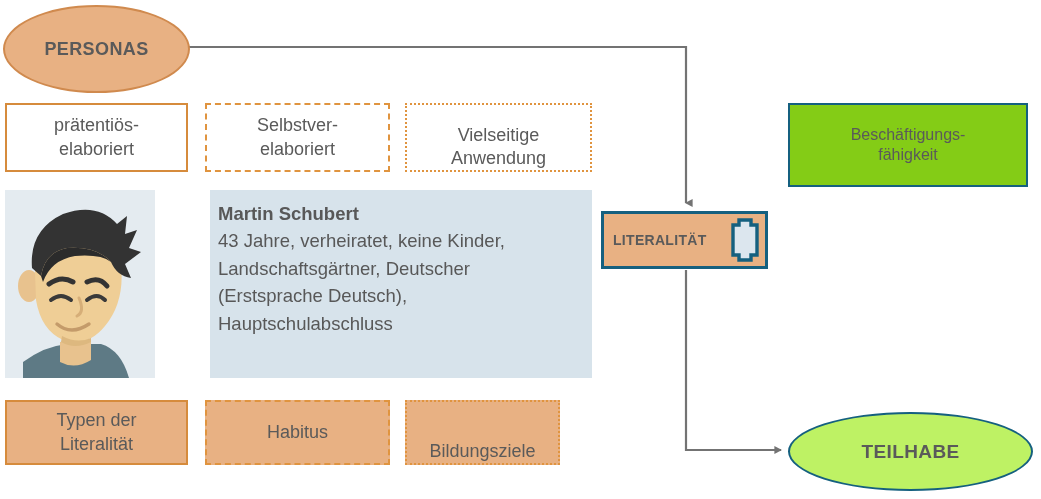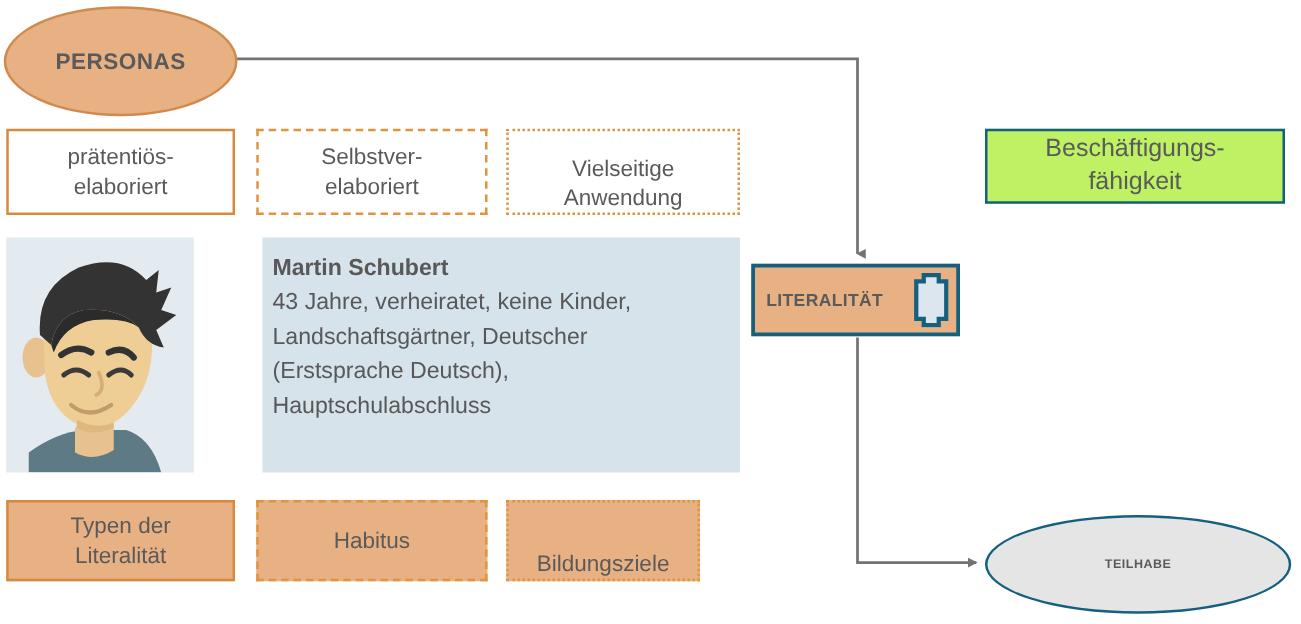--- a/index.html
+++ b/index.html
@@ -49,24 +49,24 @@
     background: #E8B183;
     border: 2px solid #D08A4E;
     color: #5A5A5A;
     font-size: 18px;
     font-weight: bold;
     letter-spacing: 0.4px;
   }
   #teilhabe-ellipse {
     left: 788px; top: 412px;
     width: 245px; height: 79px;
-    background: #e5e5e5;
+    background: #bef264;
     border: 2px solid #15607F;
     color: #5A5A5A;
-    font-size: 10px;
+    font-size: 19px;
     font-weight: bold;
     letter-spacing: 0.4px;
   }
 
   
   .attr-box {
     height: 69px;
     top: 103px;
     background: #FFFFFF;
     color: #5A5A5A;
@@ -90,25 +90,25 @@
     font-size: 18px;
     line-height: 1.28;
   }
   #concept-box-1 { left: 5px;   width: 183px; }
   #concept-box-2 { left: 205px; width: 185px; }
   #concept-box-3 { left: 405px; width: 155px; }
 
   
   #employability-box {
     left: 788px; top: 103px;
-    width: 240px; height: 60px;
-    background: #bef264;
+    width: 240px; height: 84px;
+    background: #84cc16;
     border: 2px solid #15607F;
     color: #5A5A5A;
-    font-size: 20px;
+    font-size: 16px;
     line-height: 1.28;
   }
 
   
   #literality-box {
     left: 601px; top: 211px;
     width: 167px; height: 58px;
     background: #E8B183;
     border: 3px solid #15607F;
     color: #5A5A5A;

